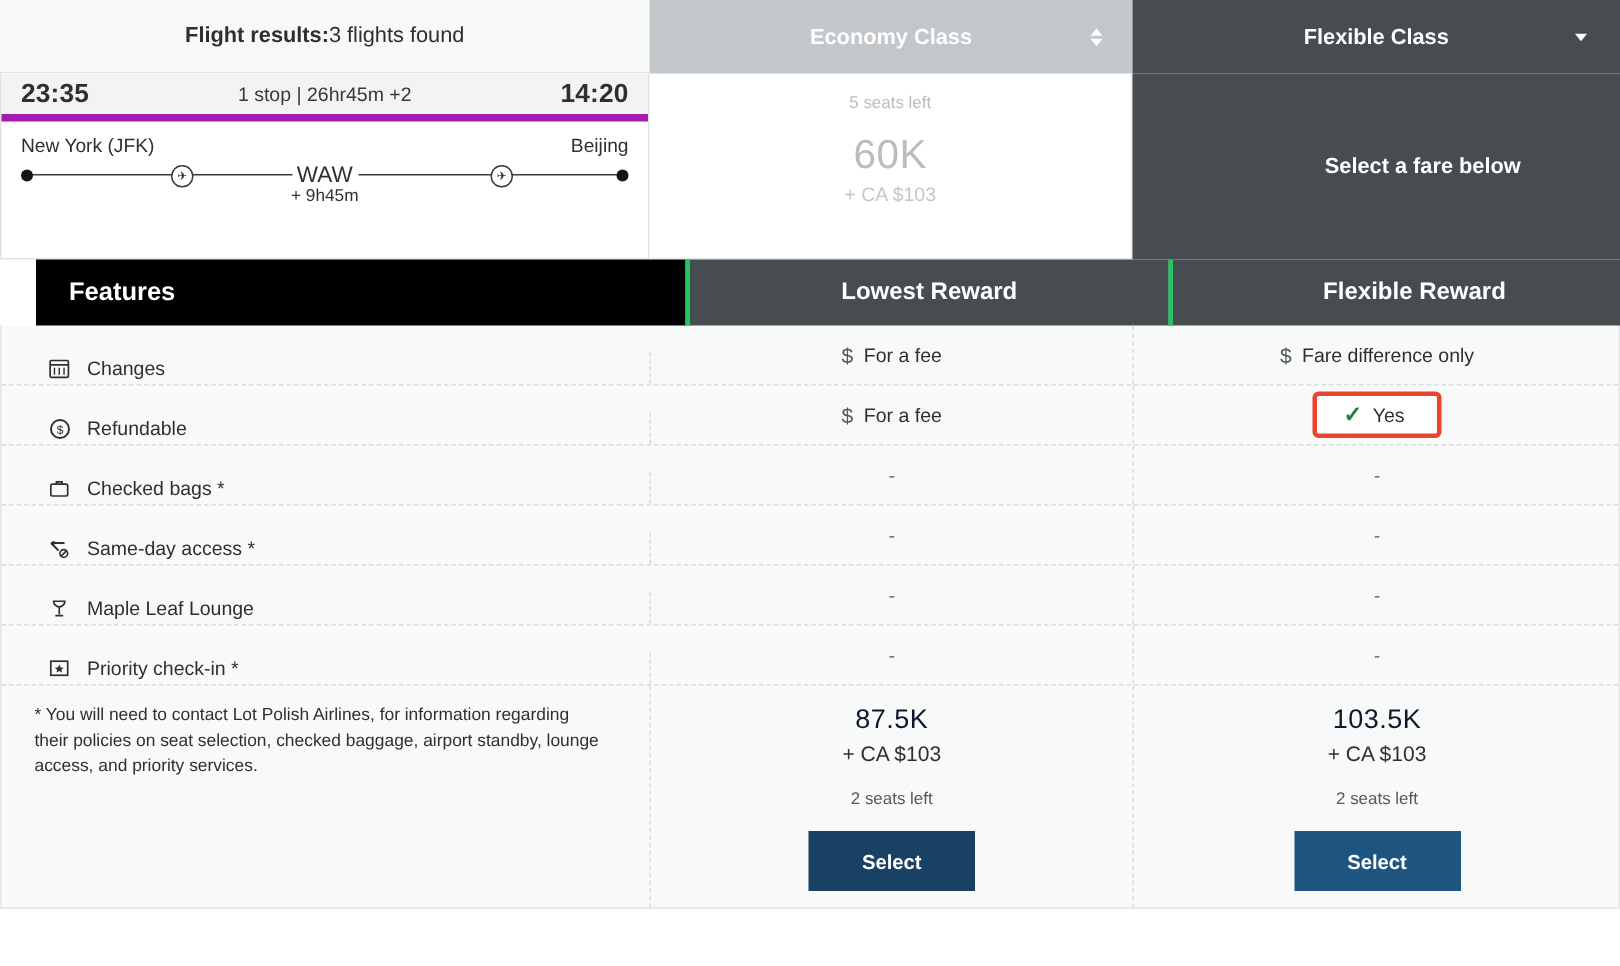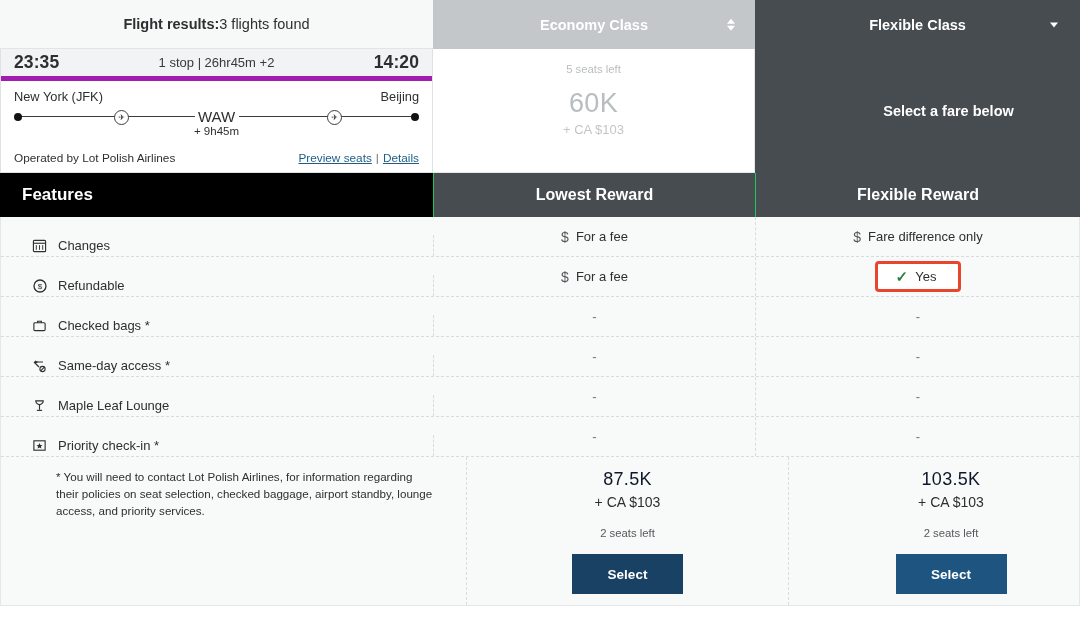--- a/index.html
+++ b/index.html
@@ -157,31 +157,31 @@
 
   .fare-biz {
     flex: 0 0 325px;
     background: #474c51;
     color: #ffffff;
     display: flex; align-items: center; justify-content: center;
     font-weight: bold; font-size: 14.5px; padding-left: 31px;
   }
 
   
-  .hdrrow { display: flex; height: 44px; }
+  .hdrrow { display: flex; height: 44px; padding-left: 24px; }
   .hdr-features {
     flex: 0 0 433px; background: #000000; color: #ffffff;
     display: flex; align-items: center; padding-left: 22px;
     box-sizing: border-box; font-size: 17px; font-weight: bold;
   }
   .hdr-col {
     flex: 0 0 322px; background: #474c51; color: #ffffff;
     display: flex; align-items: center; justify-content: center;
     font-size: 16px; font-weight: bold;
-    border-left: 1px solid #22c55e; box-sizing: border-box;
+    border-left: 3px solid #22c55e; box-sizing: border-box;
   }
   .hdr-col.last { flex: 0 0 325px; }
 
   
   .tablebody {
     border-left: 1px solid #e4e6e7;
     border-right: 1px solid #e4e6e7;
     border-bottom: 1px solid #e4e6e7;
     background: #f8f9f9;
   }
@@ -215,21 +215,21 @@
     background: #ffffff;
     padding: 5px 22px 5px 18px;
   }
   .check { color: #2a7f3e; font-size: 15px; font-weight: bold; line-height: 1; }
 
   
   .footrow { display: flex; min-height: 148px; }
   .foot-note {
     flex: 0 0 433px; box-sizing: border-box;
     padding: 12px 30px 0 22px; font-size: 11.6px; line-height: 1.45;
-    border-right: 1px dashed #d9dcde; color: #2d2f31; margin-left: 33px;
+    border-right: 1px dashed #d9dcde; color: #2d2f31;
   }
   .foot-col {
     flex: 0 0 322px; box-sizing: border-box;
     display: flex; flex-direction: column; align-items: center;
     padding-top: 12px;
     border-right: 1px dashed #d9dcde;
   }
   .foot-col.last { flex: 0 0 324px; border-right: none; }
   .foot-col .miles { font-size: 18px; color: #0f172a; letter-spacing: .3px; }
   .foot-col .cash { font-size: 14px; color: #2d2f31; margin-top: 4px; }
@@ -287,26 +287,20 @@
           <div class="rule"></div>
           <div class="dot left"></div>
           <div class="dot right"></div>
           <div class="planemark" style="left:100px;">✈</div>
           <div class="planemark" style="left:313px;">✈</div>
           <div class="stopname">WAW</div>
         </div>
         <div class="stoptime">+ 9h45m</div>
       </div>
 
-      <div class="operated">
-        <span>Operated by Lot Polish Airlines</span>
-        <span>
-          <a>Preview seats</a><span class="sep">|</span><a>Details</a>
-        </span>
-      </div>
     </div>
 
     <div class="fare-eco">
       <div class="seats">5 seats left</div>
       <div class="miles">60K</div>
       <div class="cash">+ CA $103</div>
     </div>
 
     <div class="fare-biz">
       <span>Select a fare below</span>

